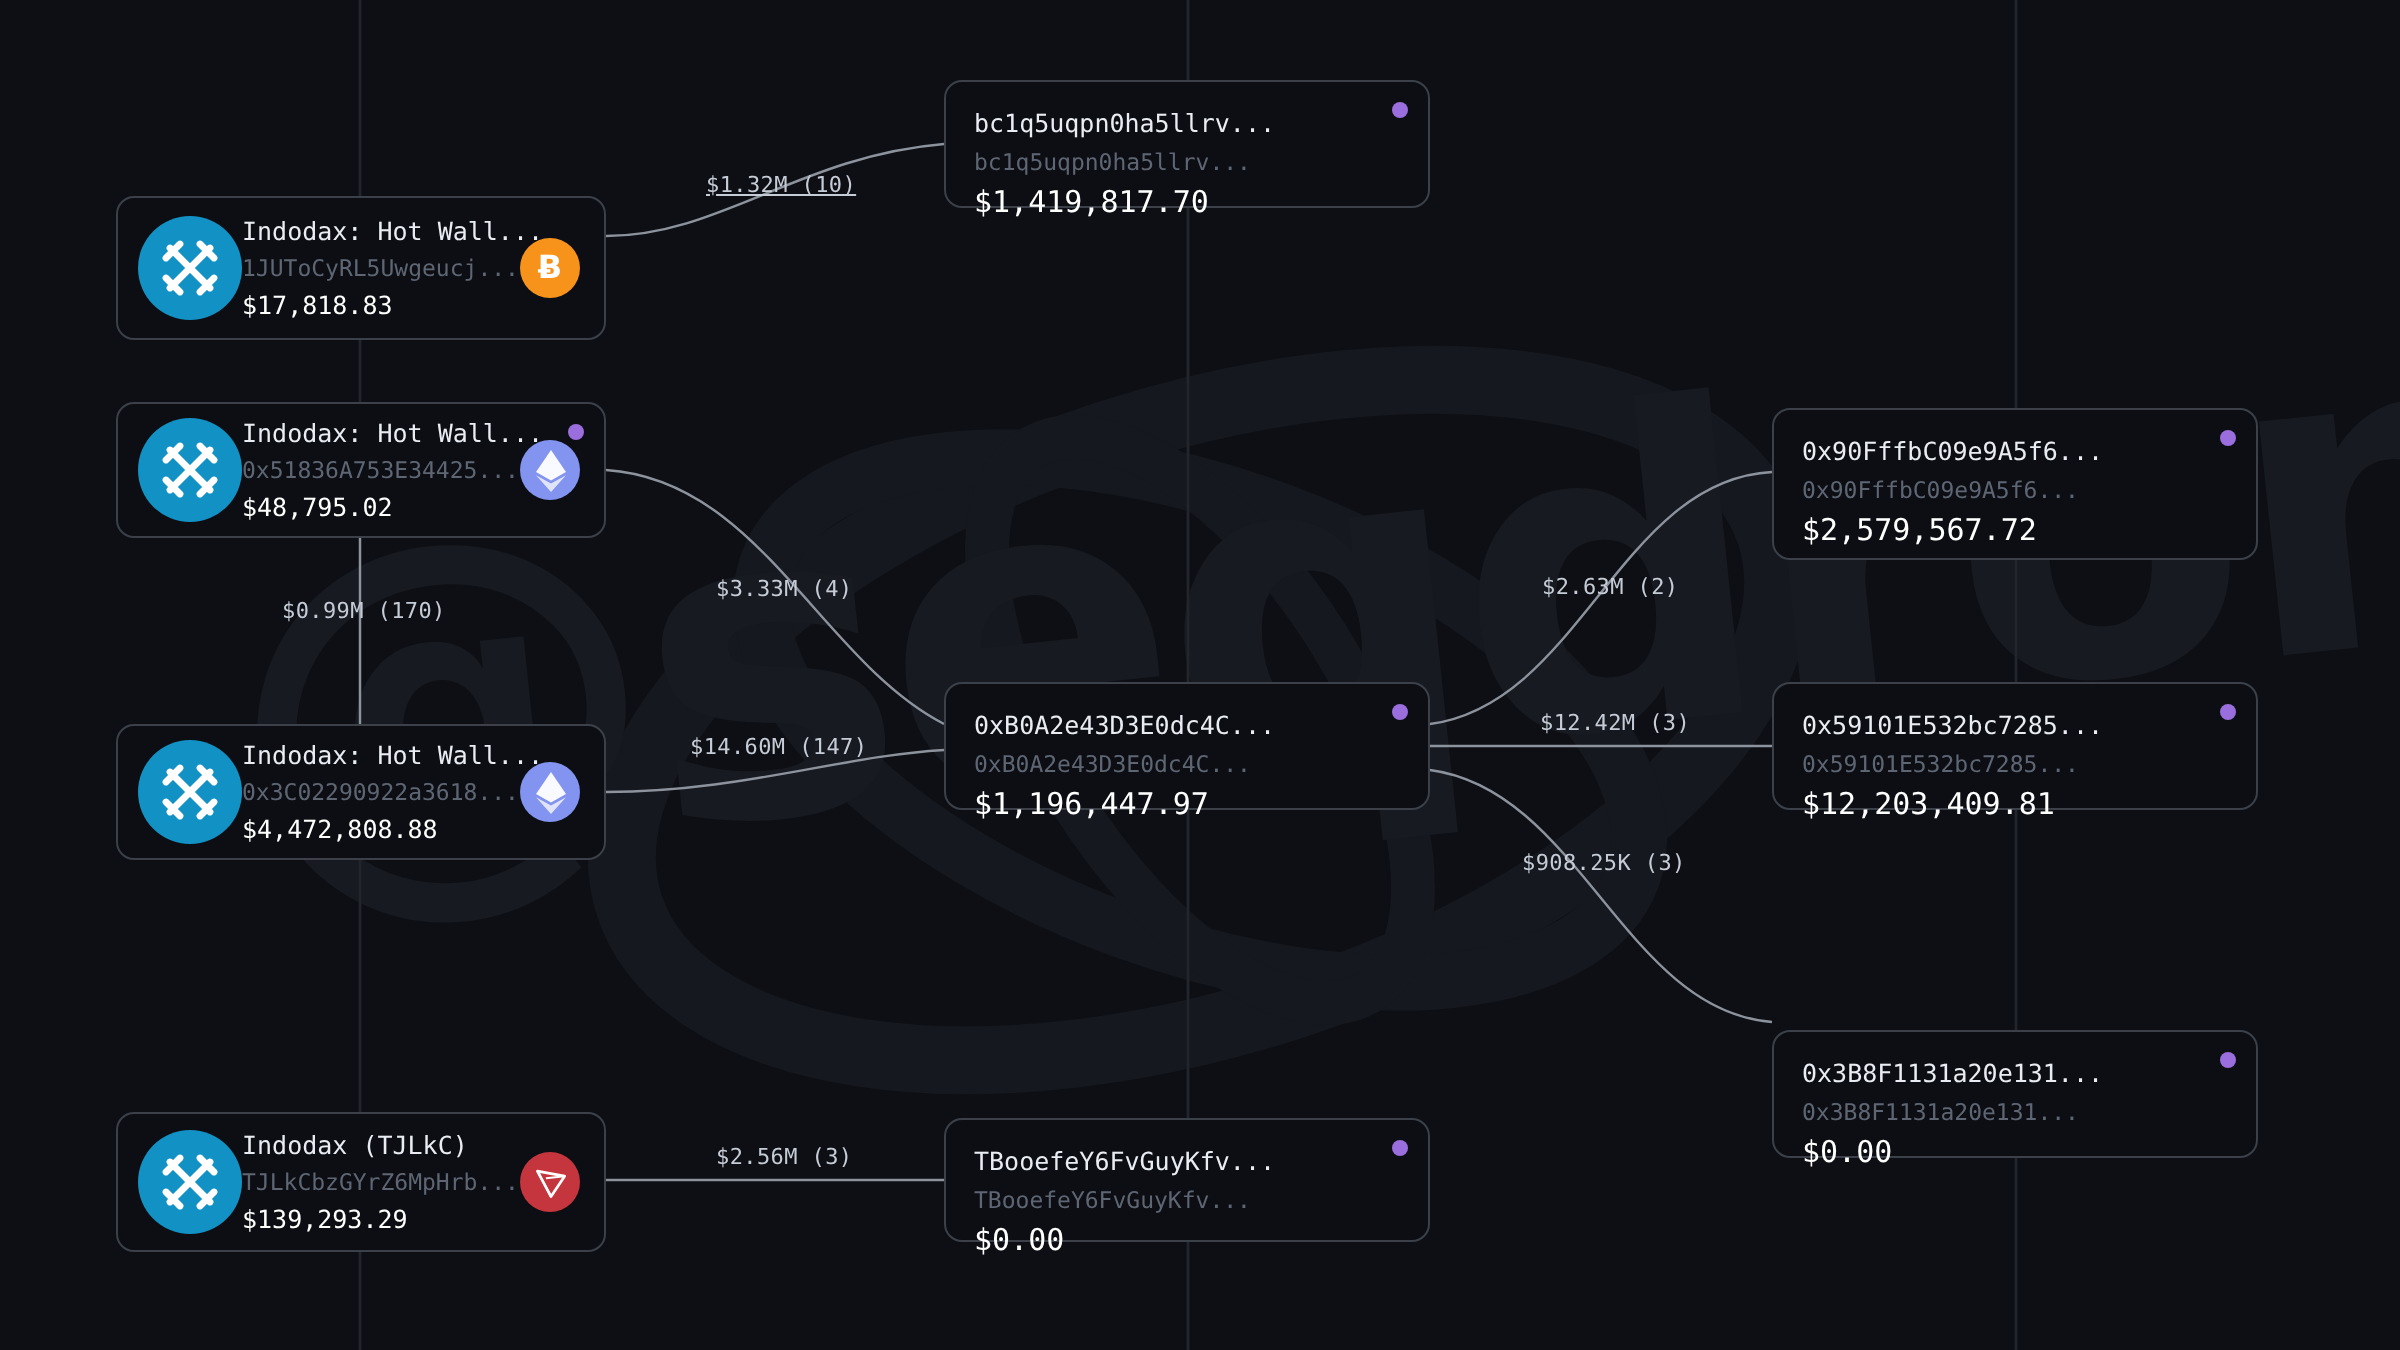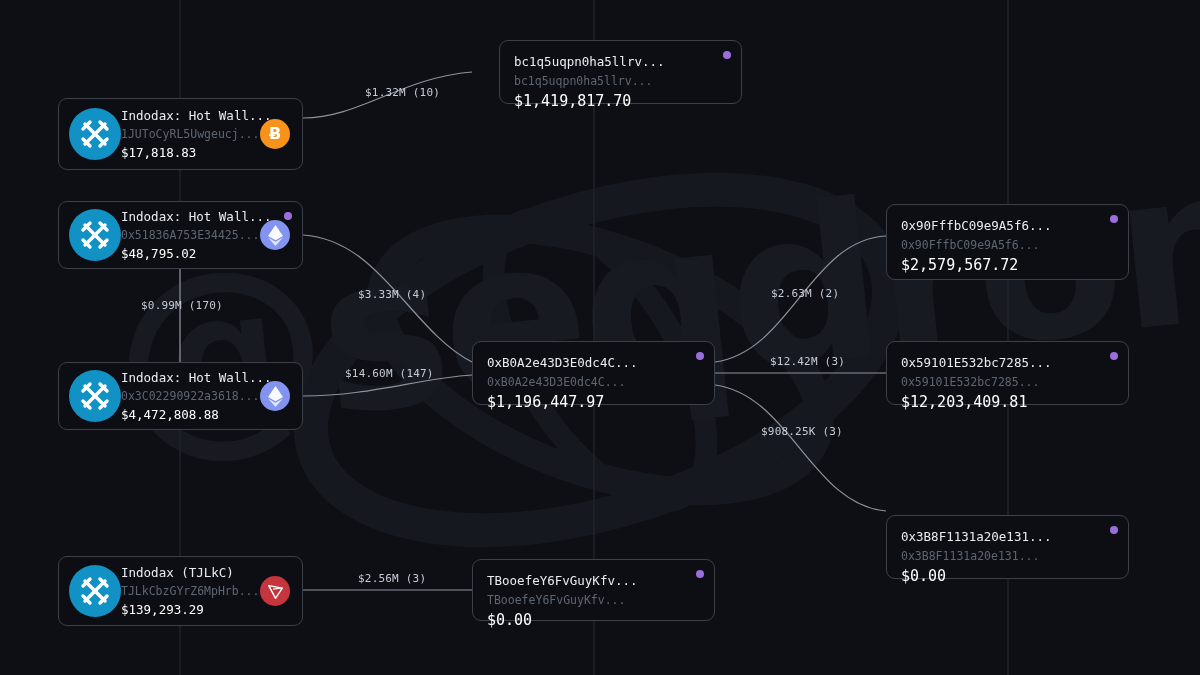--- a/index.html
+++ b/index.html
@@ -259,21 +259,21 @@
             <div class="t-val">$139,293.29</div>
           </div>
           <div class="chain-badge chain-trx">
             <svg width="17" height="17" viewBox="0 0 20 20">
               <path d="M2 3 L18 6 L10 18 Z" fill="none" stroke="#ffffff" stroke-width="1.6" stroke-linejoin="round"></path>
               <path d="M2 3 L10 18 M18 6 L7 7.2" fill="none" stroke="#ffffff" stroke-width="1.2"></path>
             </svg>
           </div>
         </div>
       </div>
-      <div class="node plain" style="left: 499px; top: 40px; width: 243px; height: 64px;">
+      <div class="node plain" style="left: 472px; top: 40px; width: 243px; height: 64px;">
         <div class="t-title">bc1q5uqpn0ha5llrv...</div>
         <div class="t-addr">bc1q5uqpn0ha5llrv...</div>
         <div class="t-val">$1,419,817.70</div>
         <span class="dot"></span>
       </div>
       <div class="node plain" style="left: 472px; top: 341px; width: 243px; height: 64px;">
         <div class="t-title">0xB0A2e43D3E0dc4C...</div>
         <div class="t-addr">0xB0A2e43D3E0dc4C...</div>
         <div class="t-val">$1,196,447.97</div>
         <span class="dot"></span>
@@ -297,21 +297,21 @@
         <span class="dot"></span>
       </div>
       <div class="node plain" style="left: 886px; top: 479px; width: 243px; height: 64px; margin-top: 36px;">
         <div class="t-title">0x3B8F1131a20e131...</div>
         <div class="t-addr">0x3B8F1131a20e131...</div>
         <div class="t-val">$0.00</div>
         <span class="dot"></span>
       </div>
     </div>
   <div id="labels-layer">
-      <div class="edge-label" style="left: 365px; top: 86px;">$1.32M (10)</div>
+      <div class="edge-label" style="left: 353px; top: 86px; text-decoration: underline;">$1.32M (10)</div>
       <div class="edge-label" style="left: 141px; top: 299px;">$0.99M (170)</div>
       <div class="edge-label" style="left: 358px; top: 288px;">$3.33M (4)</div>
       <div class="edge-label" style="left: 345px; top: 367px;">$14.60M (147)</div>
       <div class="edge-label" style="left: 771px; top: 287px;">$2.63M (2)</div>
       <div class="edge-label" style="left: 770px; top: 355px;">$12.42M (3)</div>
       <div class="edge-label" style="left: 761px; top: 425px;">$908.25K (3)</div>
       <div class="edge-label" style="left: 358px; top: 572px;">$2.56M (3)</div>
     </div>
 
 </div>

